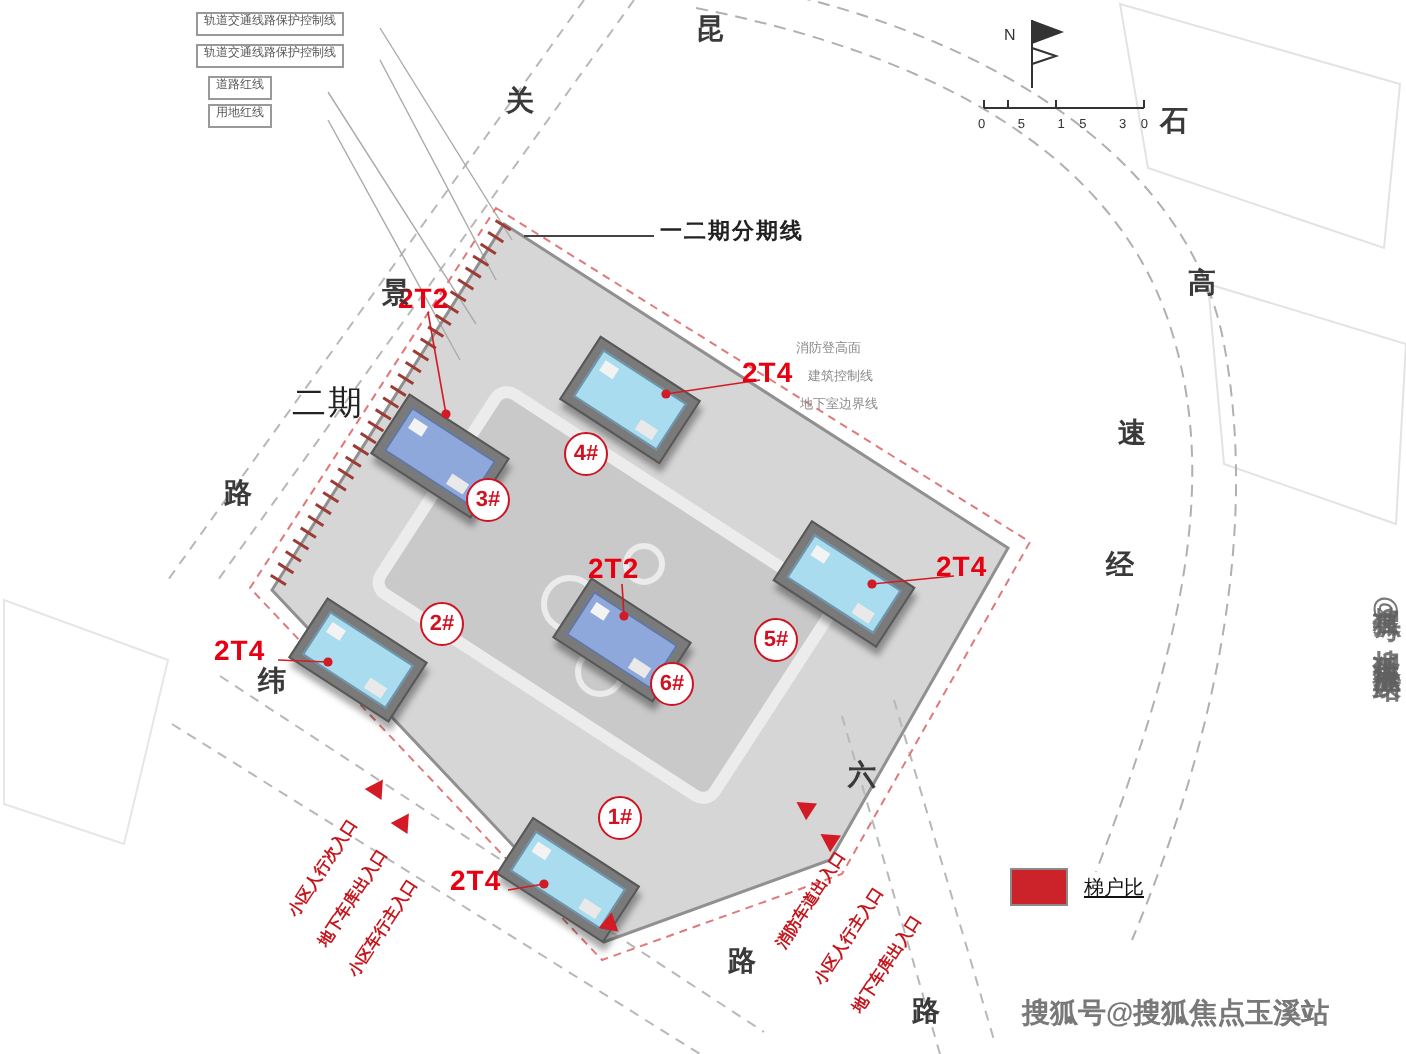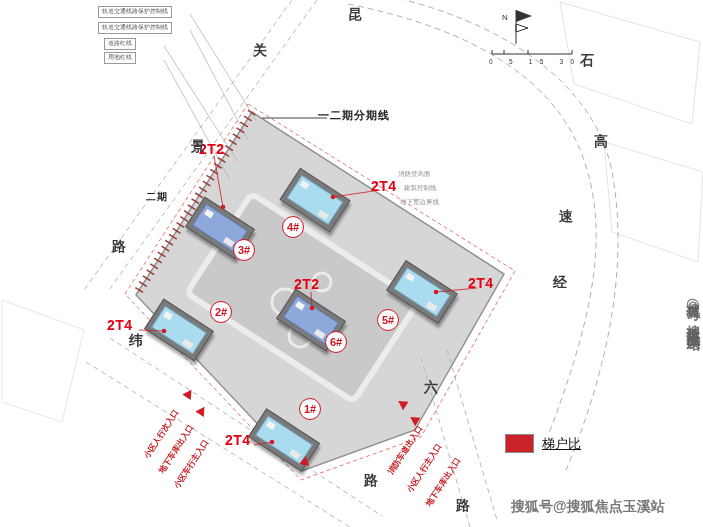--- a/index.html
+++ b/index.html
@@ -30,31 +30,31 @@
            display:flex; align-items:center; justify-content:center; box-sizing:border-box; }
   .tier { position:absolute; color:#e60012; font-weight:bold; font-size:14px; letter-spacing:0.5px; }
 
   .road-char { position:absolute; font-size:14px; font-weight:600; color:#3a3a3a; }
 
   .pbox { position:absolute; background:#fff; border:0.5px solid #999; color:#555;
           font-size:6px; line-height:1.3; padding:1px 3px; white-space:nowrap; }
   .note { position:absolute; font-size:6.5px; color:#8a8a8a; white-space:nowrap; }
 
   .phase-label { position:absolute; font-size:11px; font-weight:bold; color:#222; letter-spacing:1px; }
-  .phase2-label { position:absolute; font-size:10px; color:#222; letter-spacing:1px;font-weight:bold; }
+  .phase2-label { position:absolute; font-size:17px; color:#222; letter-spacing:1px; }
 
   .entrance { position:absolute; font-size:8px; font-weight:bold; color:#c4161c; white-space:nowrap;
               transform:rotate(-57deg); transform-origin:left center; }
   .tri { position:absolute; width:0; height:0; border-left:5px solid transparent;
          border-right:5px solid transparent; border-bottom:9px solid #d21b24; }
 
   
   .legend-row { position:absolute; display:flex; align-items:center; gap:8px; }
   .legend-swatch { width:27px; height:17px; border:0.5px solid #8a8a8a; }
-  .legend-label { font-size:13px; color:#111;text-decoration:underline; }
+  .legend-label { font-size:10px; color:#111;text-decoration:underline; }
 
   .watermark-v { position:absolute; right:0px; top:292px; writing-mode:vertical-rl;
                  font-size:14px; font-weight:bold; color:rgba(96,96,96,.85); letter-spacing:2px; }
   .watermark-h { position:absolute; left:511px; top:498px; font-size:14px; font-weight:bold;
                  color:rgba(96,96,96,.85); }
 </style>
 </head>
 <body>
 
 <div id="stage">
@@ -178,21 +178,21 @@
 
   <div class="pbox" style="left:98px;top:6px">轨道交通线路保护控制线</div>
   <div class="pbox" style="left:98px;top:22px">轨道交通线路保护控制线</div>
   <div class="pbox" style="left:104px;top:38px">道路红线</div>
   <div class="pbox" style="left:104px;top:52px">用地红线</div>
 
   <div class="note" style="left:398px;top:170px">消防登高面</div>
   <div class="note" style="left:404px;top:184px">建筑控制线</div>
   <div class="note" style="left:400px;top:198px">地下室边界线</div>
 
-  <div class="phase-label" style="left:318px;top:108px">一二期分期线</div>
+  <div class="phase-label" style="left:330px;top:108px">一二期分期线</div>
   <div class="phase2-label" style="left:146px;top:190px">二期</div>
 
   <div class="entrance" style="left:146px;top:452px">小区人行次入口</div>
   <div class="entrance" style="left:161px;top:467px">地下车库出入口</div>
   <div class="entrance" style="left:176px;top:482px">小区车行主入口</div>
   <div class="entrance" style="left:390px;top:468px">消防车道出入口</div>
   <div class="entrance" style="left:409px;top:486px">小区人行主入口</div>
   <div class="entrance" style="left:428px;top:500px">地下车库出入口</div>
 
   <div class="tri" style="left:184px;top:389px;transform:rotate(33deg)"></div>

